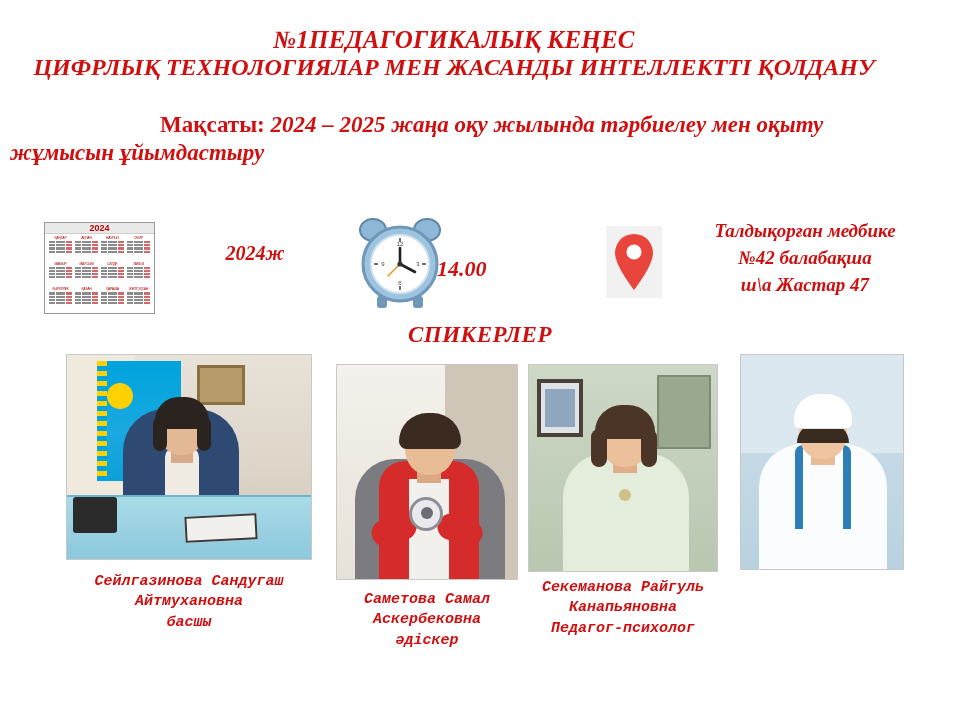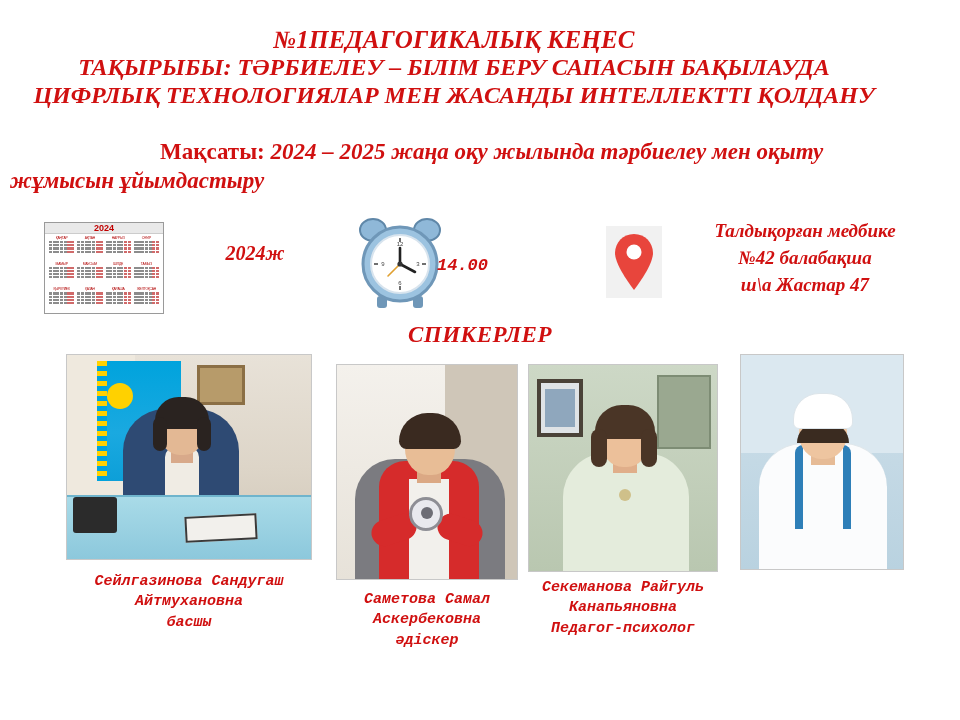--- a/index.html
+++ b/index.html
@@ -65,21 +65,21 @@
   .info-row {
     position: absolute;
     top: 212px; left: 0; width: 960px; height: 100px;
   }
 
   
   .cal-wrap {
     position: absolute; left: 44px; top: 10px;
   }
   .calendar {
-    width: 120px; height: 92px;
+    width: 111px; height: 92px;
     background: #ffffff;
     border: 1px solid #9a9a9a;
     position: relative;
     overflow: hidden;
   }
   .cal-year {
     text-align: center;
     font-family: "Liberation Sans", sans-serif;
     font-size: 9px;
     font-weight: bold;
@@ -139,22 +139,21 @@
   
   .clock-wrap {
     position: absolute; left: 355px; top: 2px;
   }
   .time-text {
     position: absolute;
     left: 437px; top: 44px;
     color: #d01010;
     font-weight: bold;
     font-style: italic;
-    font-size: 17px;
-    font-family: Liberation Mono, monospace;
+    font-size: 22px;
   }
 
   
   .pin-wrap { position: absolute; left: 606px; top: 14px; }
   .address {
     position: absolute;
     left: 660px; top: 6px;
     width: 290px;
     text-align: center;
     color: #d01010;
@@ -271,21 +270,20 @@
   .p4-cap { position:absolute; left:52px; bottom:140px; width:60px; height:36px; background:#ffffff; border:1px solid #dde5ea; border-radius:26px 26px 6px 6px; }
   .p4-hair { position:absolute; left:56px; bottom:126px; width:52px; height:20px; background:#3a2b20; border-radius:20px 20px 0 0; }
 </style>
 </head>
 <body>
 
 <div id="page">
 
   <div class="header">
     <div class="hdr-line1">№1ПЕДАГОГИКАЛЫҚ КЕҢЕС</div>
-    <div class="hdr-line2">ТАҚЫРЫБЫ:  ТӘРБИЕЛЕУ – БІЛІМ БЕРУ САПАСЫН БАҚЫЛАУДА</div>
     <div class="hdr-line3">ЦИФРЛЫҚ ТЕХНОЛОГИЯЛАР МЕН ЖАСАНДЫ ИНТЕЛЛЕКТТІ ҚОЛДАНУ</div>
     <div class="hdr-goal">
       <div class="goal-first">
         <span class="goal-label">Мақсаты:</span>
         <span class="goal-text">2024 – 2025 жаңа оқу жылында тәрбиелеу мен оқыту</span>
       </div>
       <div class="goal-text">жұмысын ұйымдастыру</div>
     </div>
   </div>
 

